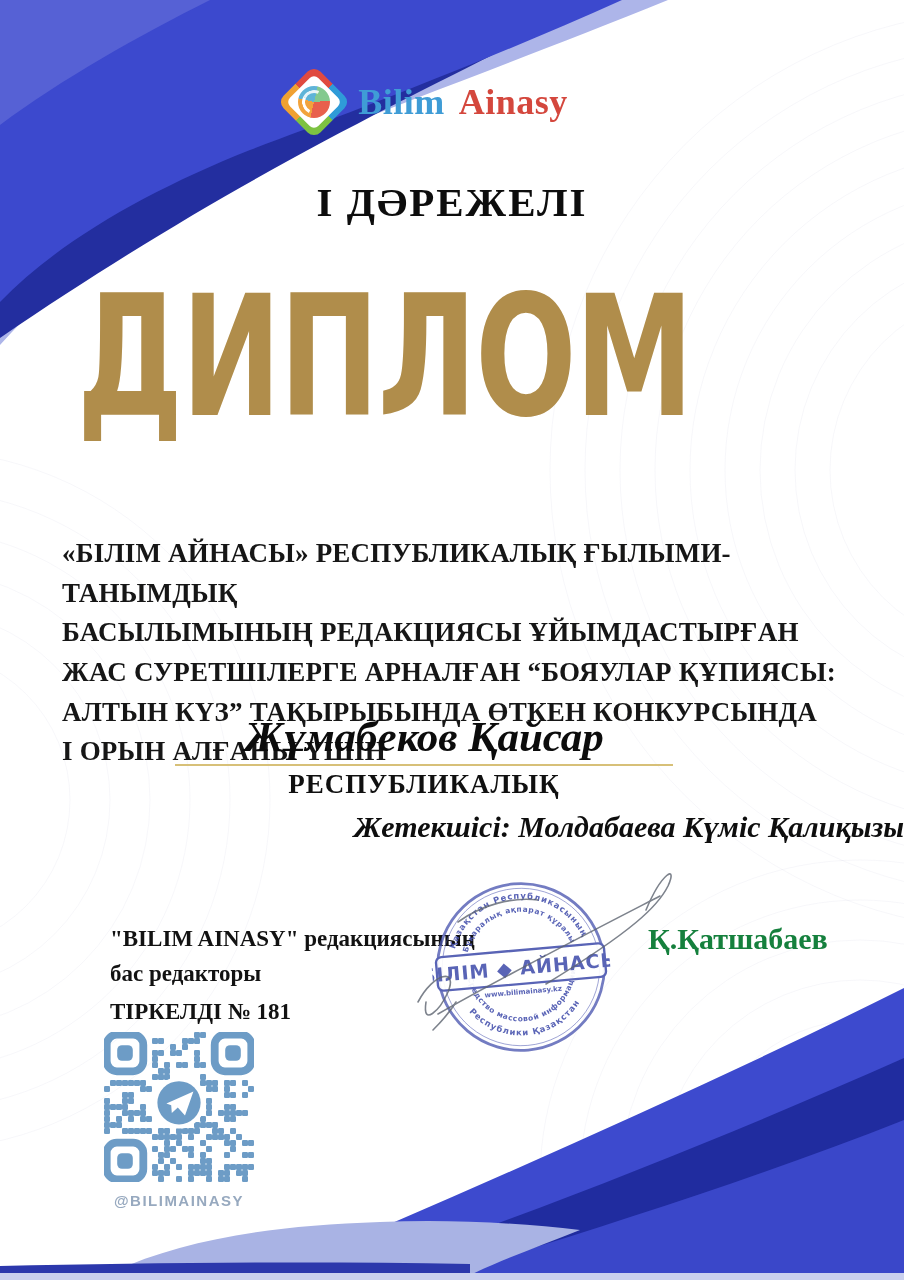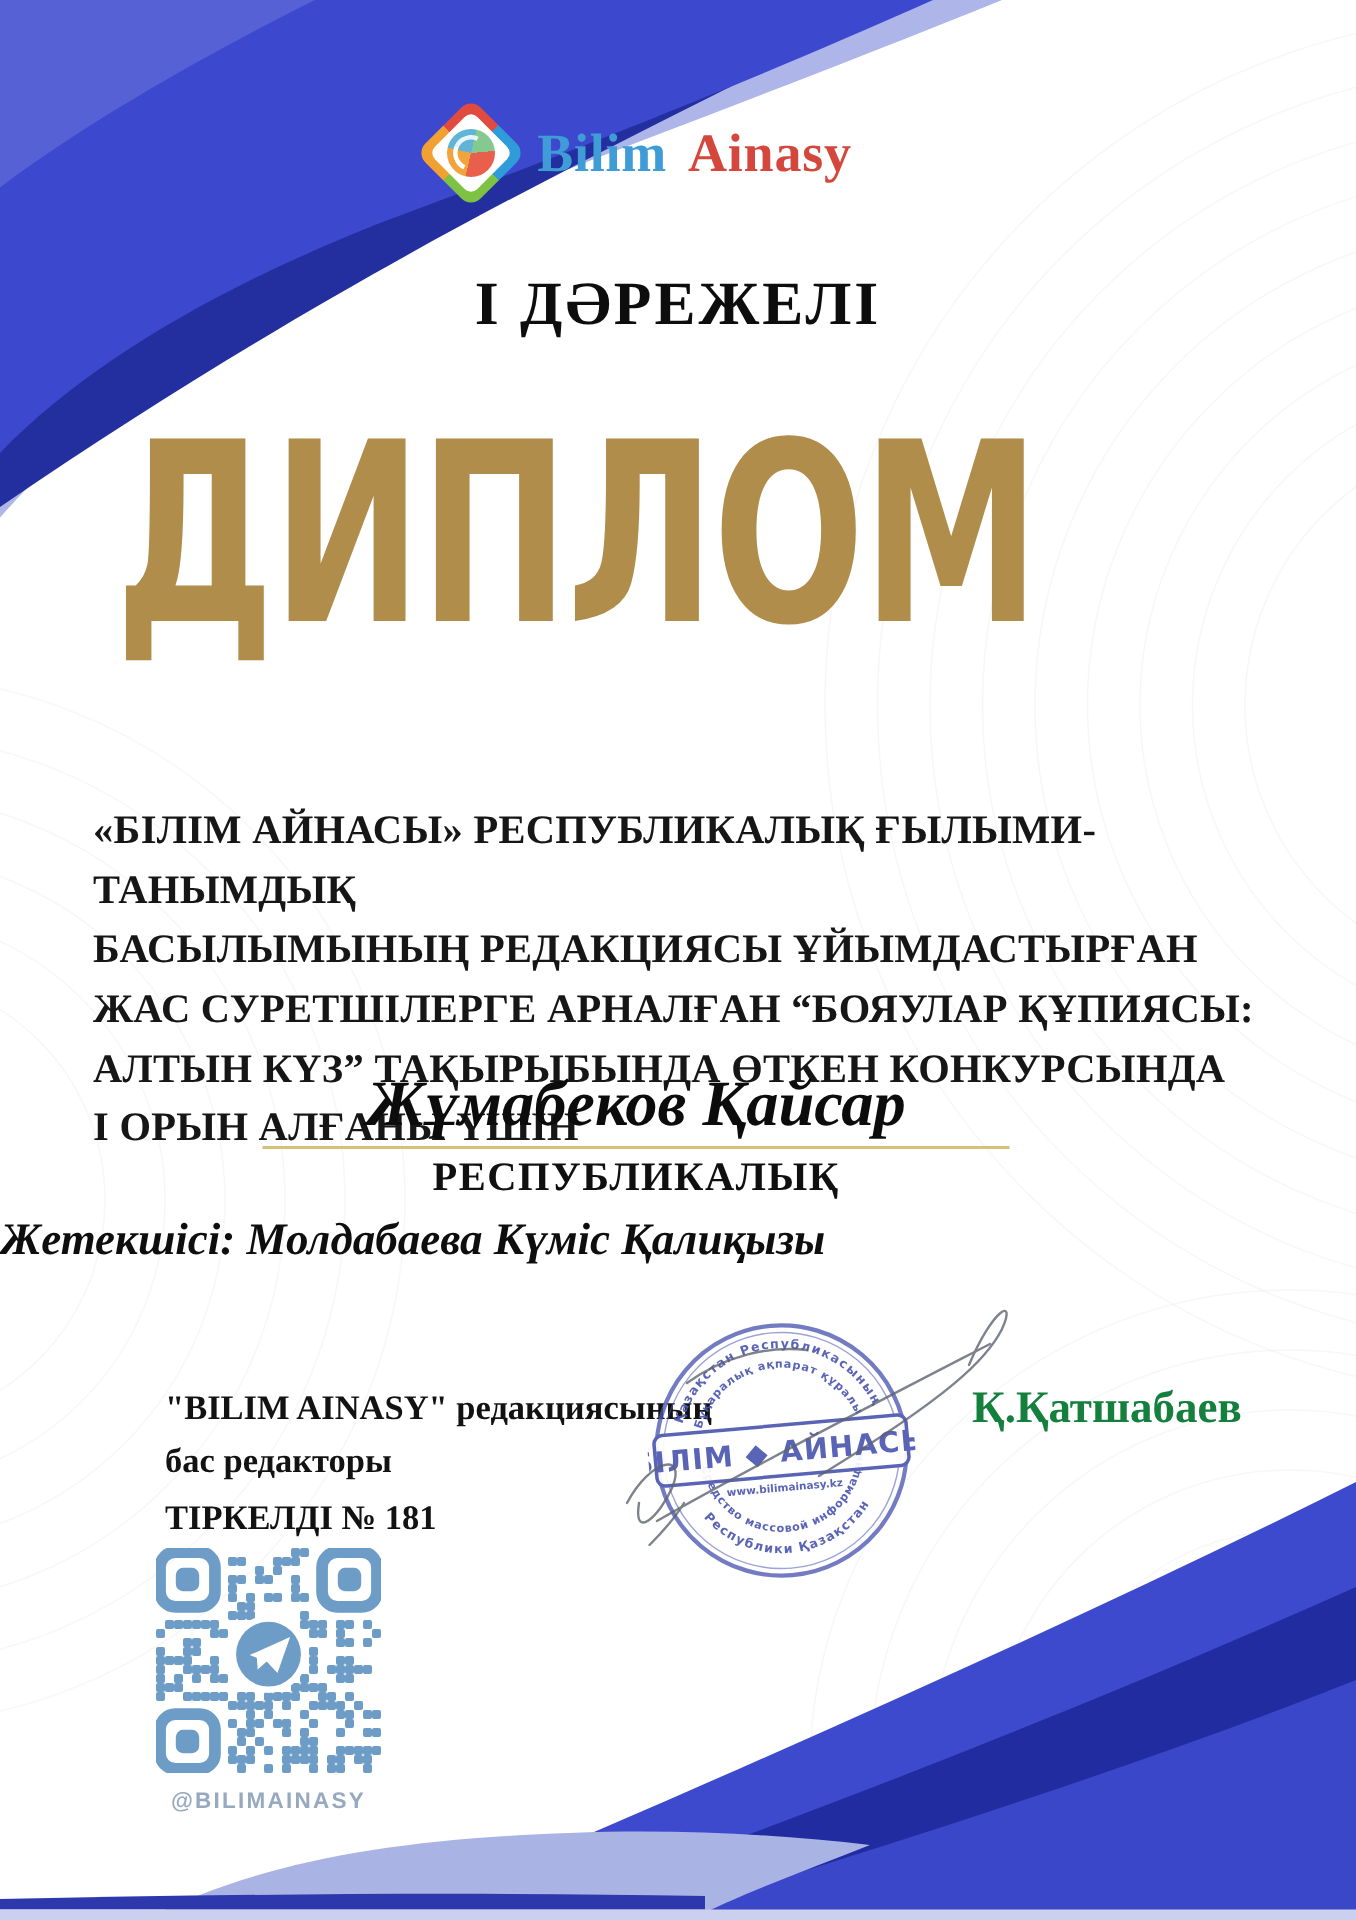--- a/index.html
+++ b/index.html
@@ -35,21 +35,21 @@
     transform:scale(.80,1.12);transform-origin:50% 45%;letter-spacing:-2px;}
 
   .body-text{position:absolute;top:534px;left:62px;width:780px;text-align:left;
     font-size:27px;font-weight:bold;line-height:1.47;color:#161616;letter-spacing:.2px;}
 
   .name-block{position:absolute;top:712px;left:0;width:848px;text-align:center;}
   .name-line{display:inline-block;min-width:498px;border-bottom:2px solid #d7c078;padding-bottom:3px;}
   .recipient-name{font-size:43px;font-weight:bold;font-style:italic;color:#0c0c0c;}
   .award-label{margin-top:3px;font-size:27px;font-weight:bold;letter-spacing:1px;color:#101010;}
 
-  .supervisor{position:absolute;top:810px;left:0;width:904px;text-align:left;
+  .supervisor{position:absolute;top:810px;left:0;width:904px;text-align:right;
     font-size:30px;font-weight:bold;font-style:italic;color:#0e0e0e;}
 
   .issuer{position:absolute;top:922px;left:110px;font-size:23px;font-weight:bold;line-height:1.5;color:#121212;}
   .issuer .reg{margin-top:4px;}
   .signatory{position:absolute;top:922px;left:648px;font-size:30px;font-weight:bold;color:#15803d;}
 
   .stamp{position:absolute;left:432px;top:878px;width:178px;height:178px;transform:rotate(-5deg);opacity:.92;}
   .signature-overlay{position:absolute;left:398px;top:852px;z-index:3;pointer-events:none;}
 
   .qr-wrap{position:absolute;left:104px;top:1032px;width:150px;}

